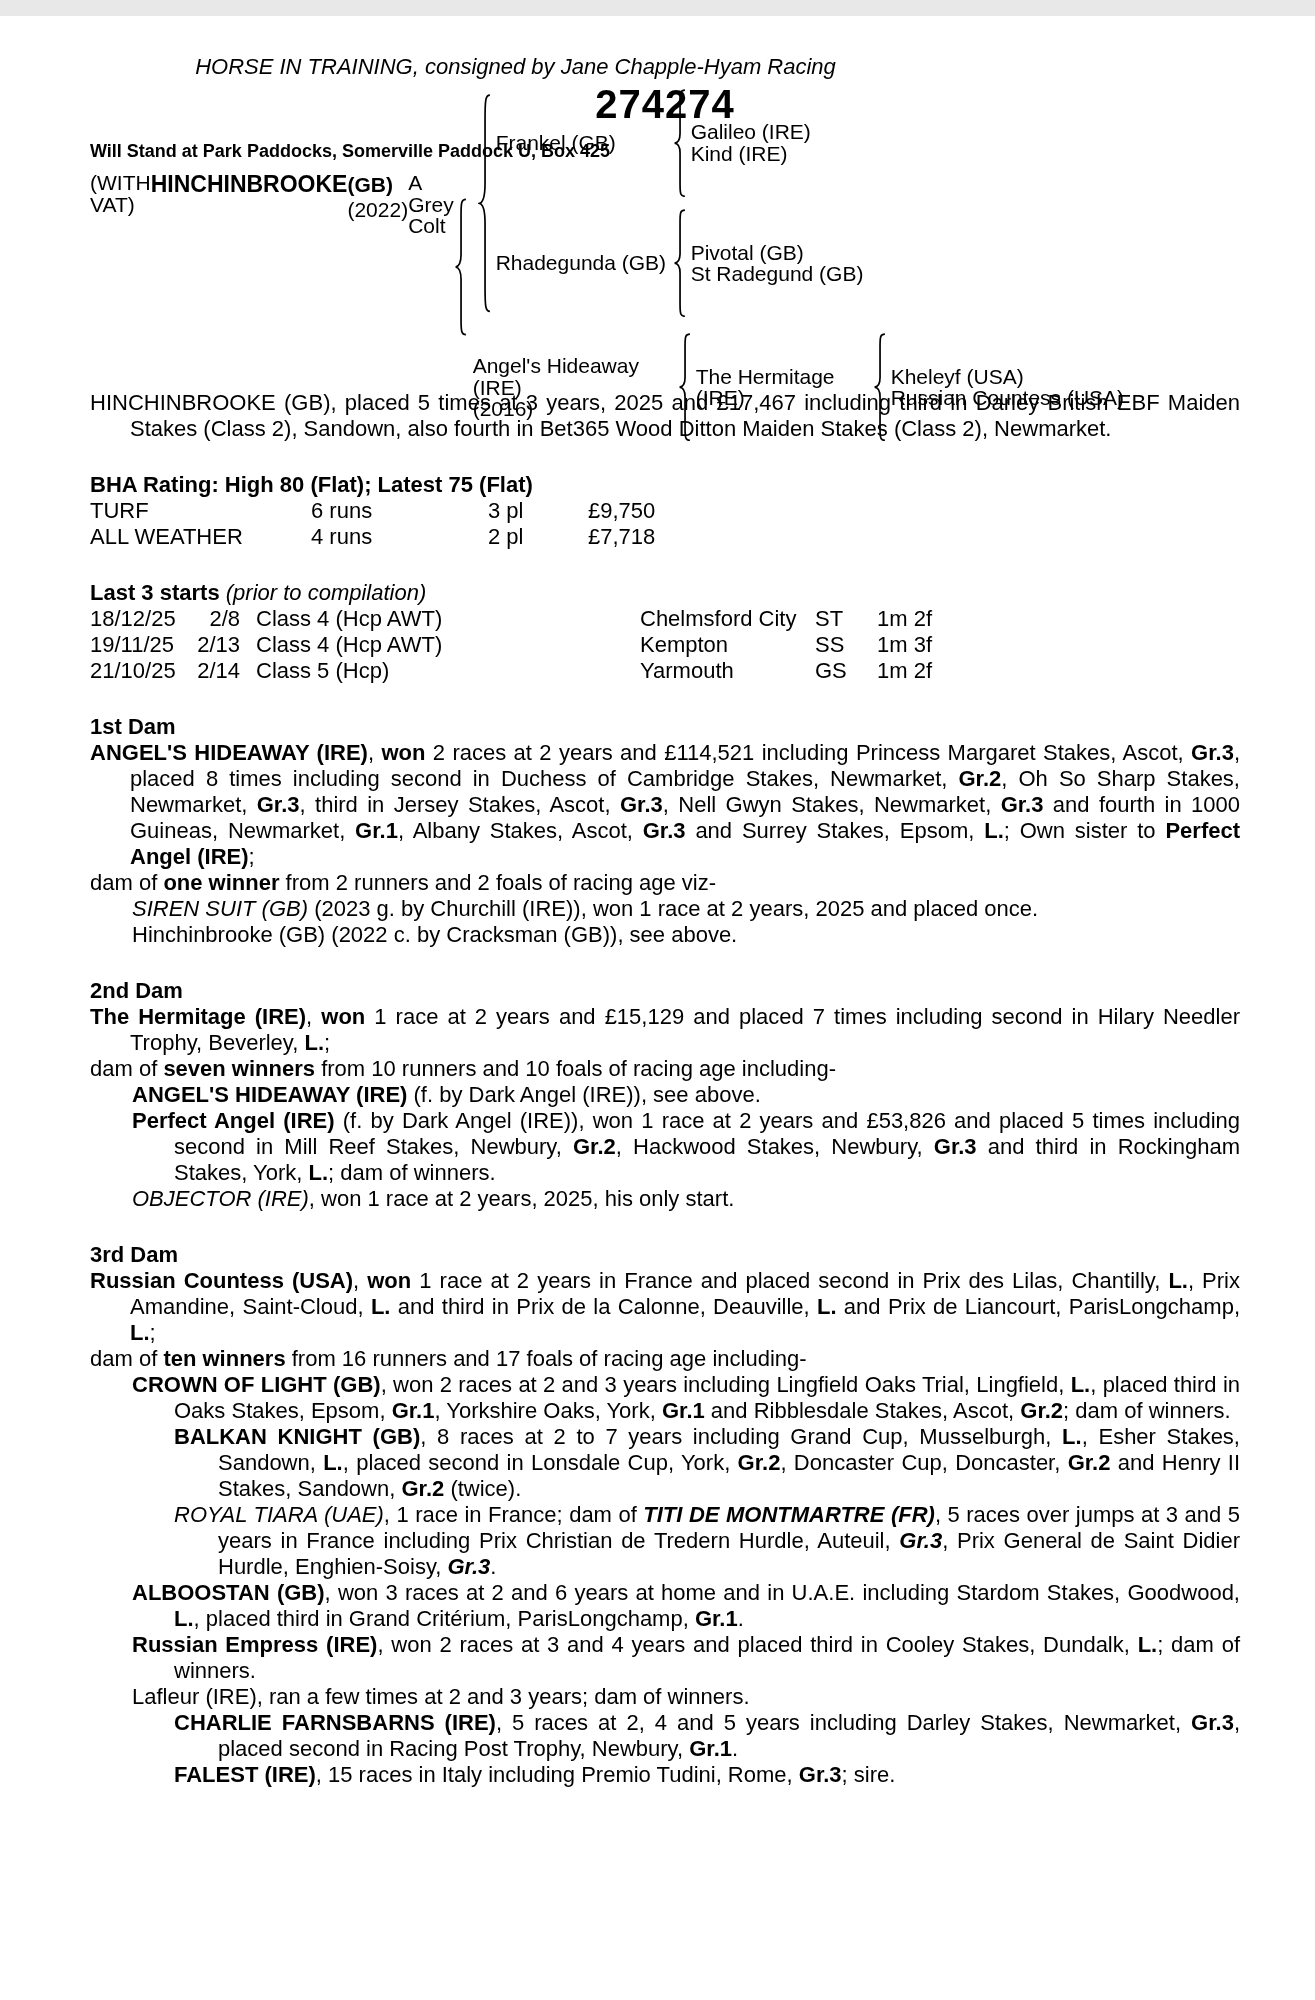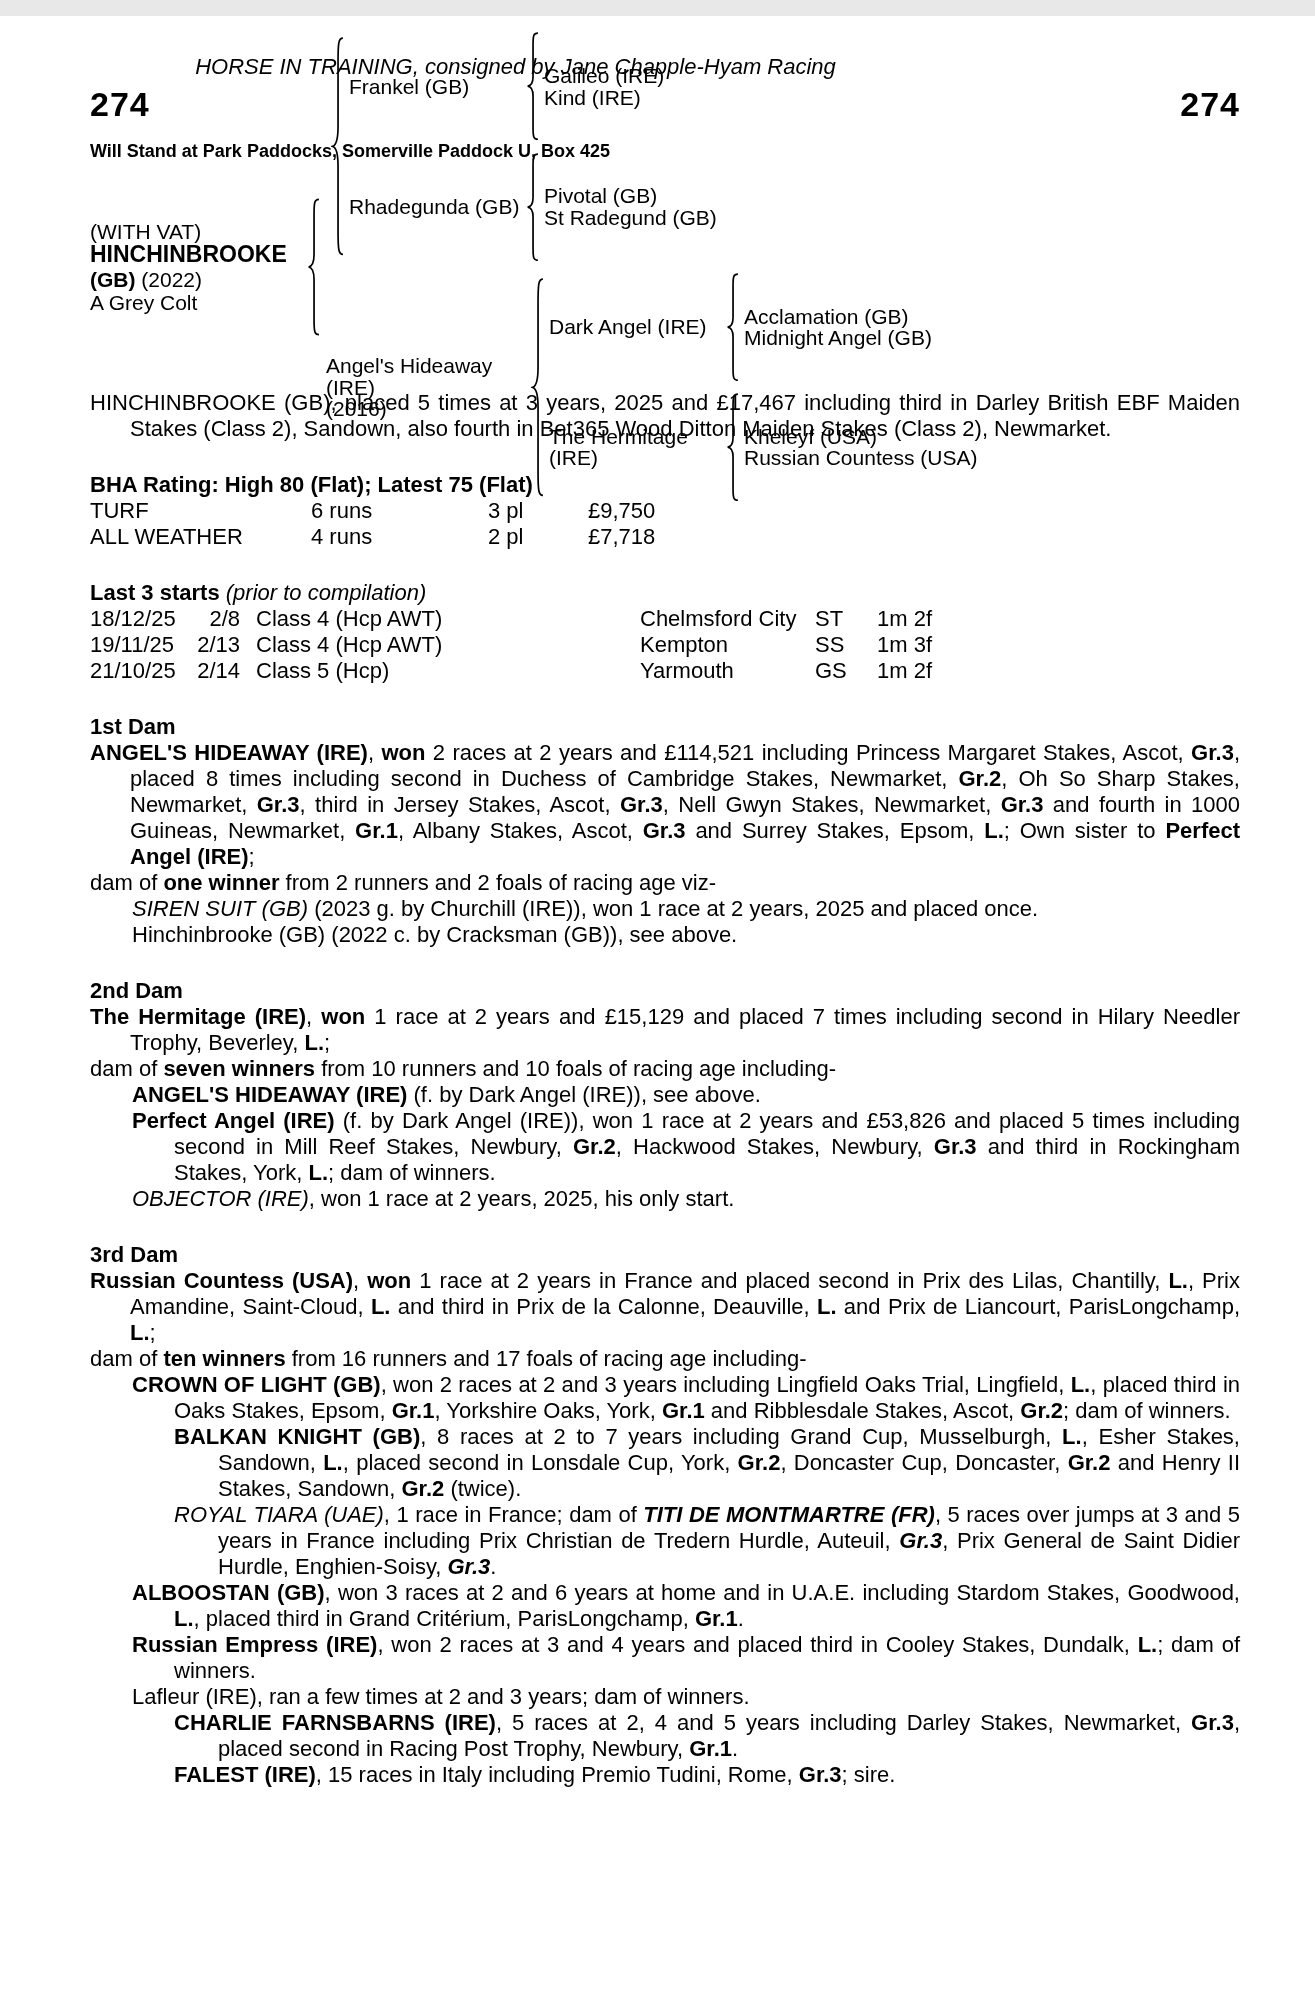--- a/index.html
+++ b/index.html
@@ -6,27 +6,27 @@
   .page {
     width:1315px; height:2000px; margin:16px auto; background:#ffffff;
     font-family:"Liberation Sans", sans-serif; font-size:22px; line-height:26px; color:#000;
     box-sizing:border-box; padding:38px 75px 0 90px; position:relative; overflow:hidden;
   }
   .b { font-weight:bold; }
   .i { font-style:italic; }
 
   
   .consignor-wrap { width:74%; text-align:center; font-style:italic; font-size:22px; }
-  .lot-row { display:flex; justify-content:space-between; align-items:flex-start;
-             font-weight:bold; font-size:34px; line-height:44px; margin-top:2px; letter-spacing:1px; }
+  .lot-row { display:flex; justify-content:center; align-items:flex-start;
+             font-weight:bold; font-size:40px; line-height:44px; margin-top:2px; letter-spacing:1px; }
   .stand-note { font-weight:bold; font-size:18px; margin-top:12px; }
 
   
   .pedigree { display:flex; margin-top:8px; font-size:21px; line-height:21.5px; height:190px; }
-  .ped-subject { flex:0 0 217px; display:flex; flex-direction:column; justify-content:center; }
+  .ped-subject { flex:0 0 217px; display:flex; flex-direction:row; justify-content:center; }
   .subject-name { font-weight:bold; font-size:23px; line-height:25px; }
   .subject-year-line { line-height:25px; }
   .ped-col { display:flex; flex-direction:column; justify-content:center; }
   .gen1-col { flex:1; row-gap:10px; }
   .half-col { row-gap:10px; flex:1; }
   .ped-group { display:flex; align-items:stretch; }
   .ped-name-cell { display:flex; flex-direction:column; justify-content:center; }
   .gen2-cell { flex:0 0 200px; }
   .gen3-cell { flex:0 0 172px; }
   .gen4-col { display:flex; flex-direction:column; justify-content:center; }
@@ -135,34 +135,20 @@
             <span>(2016)</span>
           </div>
           <div class="ped-brace brace-g2">
             <svg viewBox="0 0 12 100" preserveAspectRatio="none" aria-hidden="true">
               <path d="M11 1 C7 1 6.5 3 6.5 12 L6.5 41 C6.5 47 5 49.5 1.5 50 C5 50.5 6.5 53 6.5 59 L6.5 88 C6.5 97 7 99 11 99" fill="none" stroke="#000" stroke-width="1.7" vector-effect="non-scaling-stroke"></path>
             </svg>
           </div>
           <div class="ped-col half-col">
             <div class="ped-group">
               <div class="ped-name-cell gen3-cell">
-                <span>Dark Angel (IRE)</span>
-              </div>
-              <div class="ped-brace brace-g3">
-                <svg viewBox="0 0 12 100" preserveAspectRatio="none" aria-hidden="true">
-                  <path d="M11 1 C7 1 6.5 3 6.5 12 L6.5 41 C6.5 47 5 49.5 1.5 50 C5 50.5 6.5 53 6.5 59 L6.5 88 C6.5 97 7 99 11 99" fill="none" stroke="#000" stroke-width="1.7" vector-effect="non-scaling-stroke"></path>
-                </svg>
-              </div>
-              <div class="gen4-col">
-                <span>Acclamation (GB)</span>
-                <span>Midnight Angel (GB)</span>
-              </div>
-            </div>
-            <div class="ped-group">
-              <div class="ped-name-cell gen3-cell">
                 <span>The Hermitage</span>
                 <span>(IRE)</span>
               </div>
               <div class="ped-brace brace-g3">
                 <svg viewBox="0 0 12 100" preserveAspectRatio="none" aria-hidden="true">
                   <path d="M11 1 C7 1 6.5 3 6.5 12 L6.5 41 C6.5 47 5 49.5 1.5 50 C5 50.5 6.5 53 6.5 59 L6.5 88 C6.5 97 7 99 11 99" fill="none" stroke="#000" stroke-width="1.7" vector-effect="non-scaling-stroke"></path>
                 </svg>
               </div>
               <div class="gen4-col">
                 <span>Kheleyf (USA)</span>

